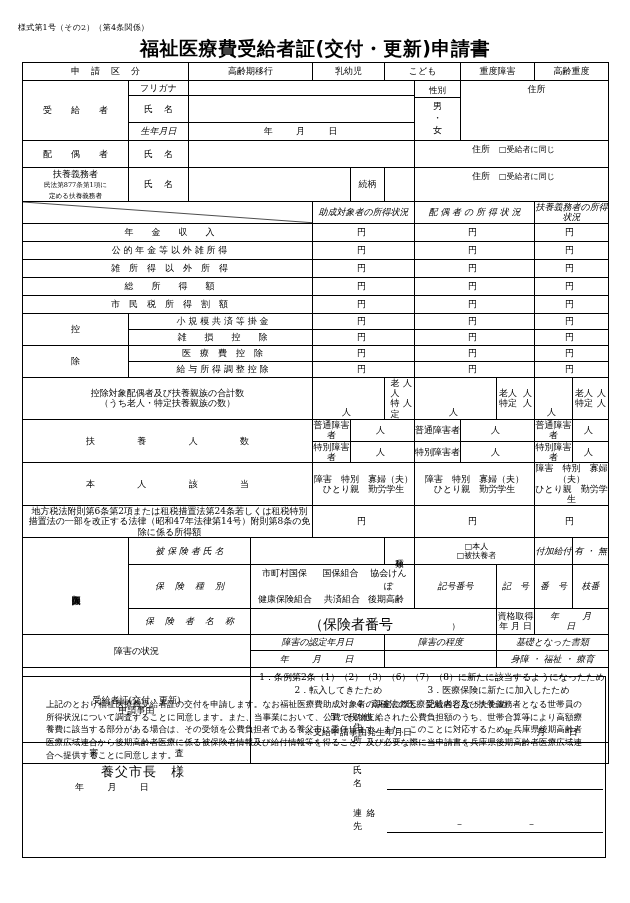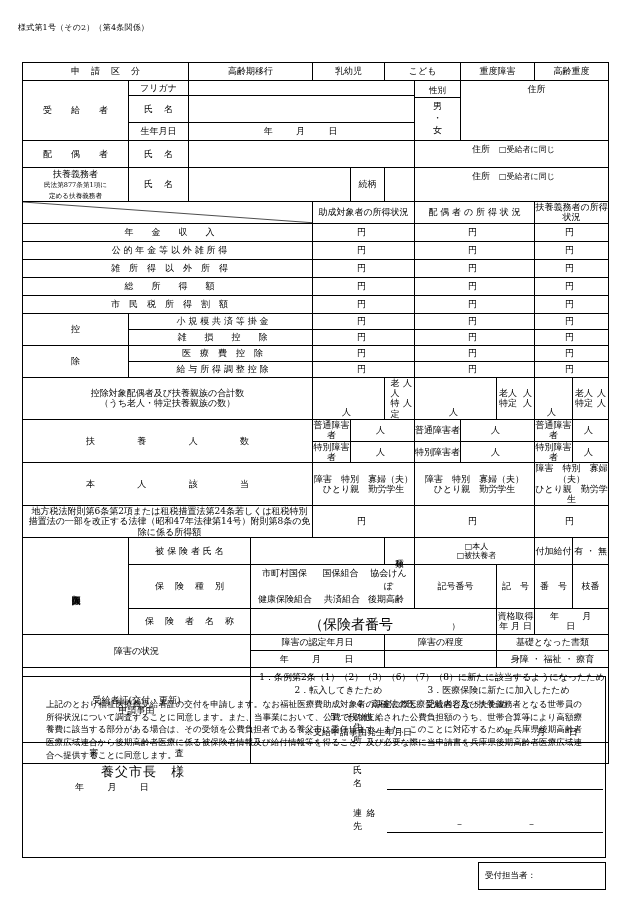--- a/index.html
+++ b/index.html
@@ -19,21 +19,21 @@
   table.grid td{border:1px solid #000;padding:0;vertical-align:middle;
     text-align:center;line-height:1.15;font-size:9px;}
 
   .main{position:absolute;left:22px;top:62px;width:586px;}
   .sp{letter-spacing:.45em;text-indent:.45em;}
   .sp2{letter-spacing:.9em;text-indent:.9em;}
   .lft{text-align:left;padding-left:4px !important;}
   .rgt{text-align:right;padding-right:4px !important;}
   .tiny{font-size:6.2px;line-height:1.25;}
   .mini{font-size:7px;line-height:1.2;}
-  .sm{font-size:8px;}
+  .sm{font-size:8px;font-style:italic;}
 
   
   .vert{writing-mode:vertical-rl;text-orientation:upright;
     display:inline-block;line-height:1.05;letter-spacing:.02em;font-size:9px;}
 
   
   .dotbot{border-bottom:1px dotted #555 !important;}
 
   
   .slash{position:relative;}
@@ -58,20 +58,21 @@
   .receipt{position:absolute;left:478px;top:862px;width:128px;height:28px;
     border:1px solid #000;box-sizing:border-box;font-size:8.5px;
     display:flex;align-items:center;padding-left:6px;}
 </style>
 </head>
 <body>
 
 <div class="page">
 
   <div class="formno">様式第1号（その2）（第4条関係）</div>
+  <div class="title">福祉医療費受給者証(交付・更新)申請書</div>
 
   <table class="grid main">
     <colgroup>
       <col style="width:106px">
       <col style="width:60px">
       <col style="width:62px">
       <col style="width:62px">
       <col style="width:38px">
       <col style="width:34px">
       <col style="width:30px">
@@ -397,17 +398,14 @@
       <div class="sigrow">
         <span class="siglbl">連絡先</span>
         <span class="sigline">
           <span class="dash" style="left:68px">－</span>
           <span class="dash" style="left:140px">－</span>
         </span>
       </div>
     </div>
   </div>
 
-  <div class="receipt">
-    <span>受付担当者：</span>
-  </div>
 
 </div>
 
 </body></html>

